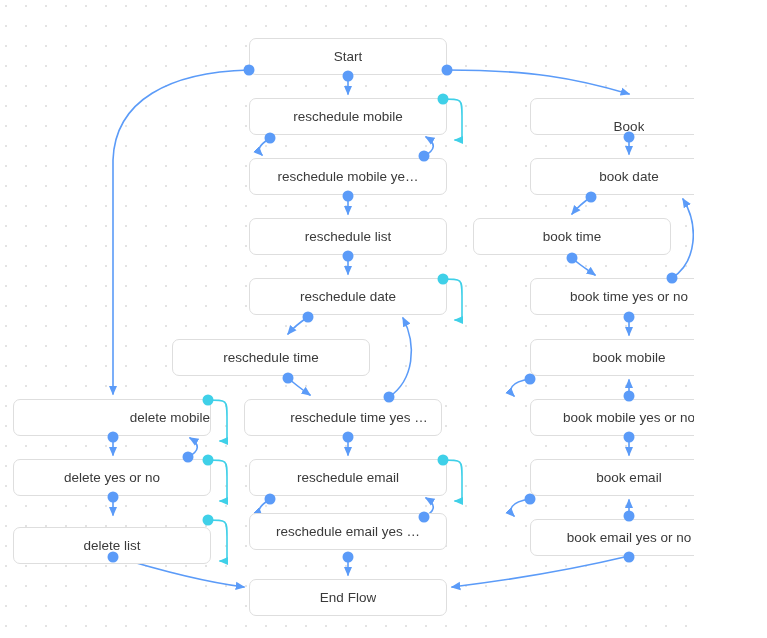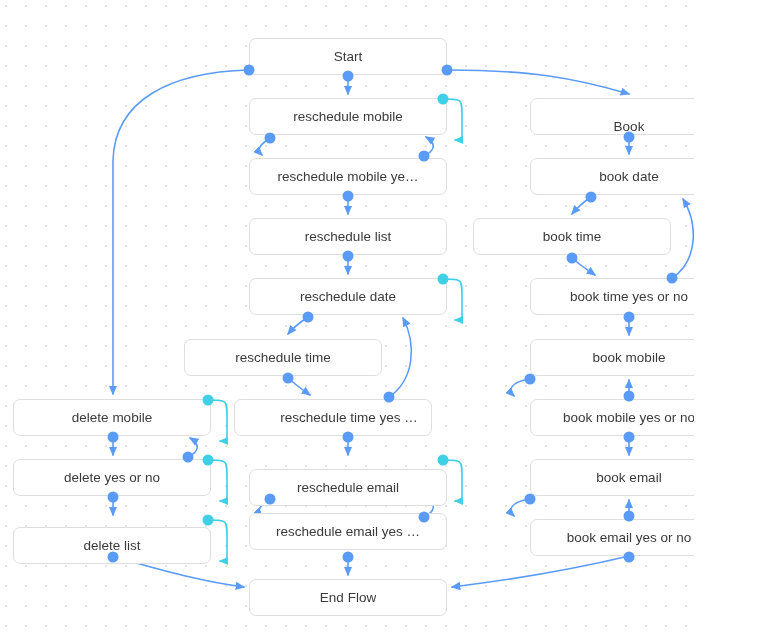--- a/index.html
+++ b/index.html
@@ -127,27 +127,27 @@
       </div>
       <div class="flow-node" style="left: 249px; top: 158px; width: 198px; height: 37px;">
         <span class="node-label">reschedule mobile ye…</span>
       </div>
       <div class="flow-node" style="left: 249px; top: 218px; width: 198px; height: 37px;">
         <span class="node-label">reschedule list</span>
       </div>
       <div class="flow-node" style="left: 249px; top: 278px; width: 198px; height: 37px;">
         <span class="node-label">reschedule date</span>
       </div>
-      <div class="flow-node" style="left: 184px; top: 339px; width: 198px; height: 37px;">
+      <div class="flow-node" style="left: 172px; top: 339px; width: 198px; height: 37px;">
         <span class="node-label">reschedule time</span>
       </div>
-      <div class="flow-node" style="left: 234px; top: 399px; width: 198px; height: 37px; padding-left: 32px;">
+      <div class="flow-node" style="left: 244px; top: 399px; width: 198px; height: 37px; padding-left: 32px;">
         <span class="node-label">reschedule time yes …</span>
       </div>
-      <div class="flow-node" style="left: 249px; top: 469px; width: 198px; height: 37px;">
+      <div class="flow-node" style="left: 249px; top: 459px; width: 198px; height: 37px;">
         <span class="node-label">reschedule email</span>
       </div>
       <div class="flow-node" style="left: 249px; top: 513px; width: 198px; height: 37px;">
         <span class="node-label">reschedule email yes …</span>
       </div>
       <div class="flow-node" style="left: 249px; top: 579px; width: 198px; height: 37px;">
         <span class="node-label">End Flow</span>
       </div>
       <div class="flow-node" style="left: 530px; top: 98px; width: 198px; height: 37px; align-items: flex-end;">
         <span class="node-label">Book</span>
@@ -166,21 +166,21 @@
       </div>
       <div class="flow-node" style="left: 530px; top: 399px; width: 198px; height: 37px;">
         <span class="node-label">book mobile yes or no</span>
       </div>
       <div class="flow-node" style="left: 530px; top: 459px; width: 198px; height: 37px;">
         <span class="node-label">book email</span>
       </div>
       <div class="flow-node" style="left: 530px; top: 519px; width: 198px; height: 37px;">
         <span class="node-label">book email yes or no</span>
       </div>
-      <div class="flow-node" style="left: 13px; top: 399px; width: 198px; height: 37px;">
+      <div class="flow-node" style="left: 13px; top: 399px; width: 198px; height: 37px; justify-content: flex-end;">
         <span class="node-label">delete mobile</span>
       </div>
       <div class="flow-node" style="left: 13px; top: 459px; width: 198px; height: 37px;">
         <span class="node-label">delete yes or no</span>
       </div>
       <div class="flow-node" style="left: 13px; top: 519px; width: 198px; height: 37px; margin-top: 8px;">
         <span class="node-label">delete list</span>
       </div>
     </div>
   <div id="ports-group">

